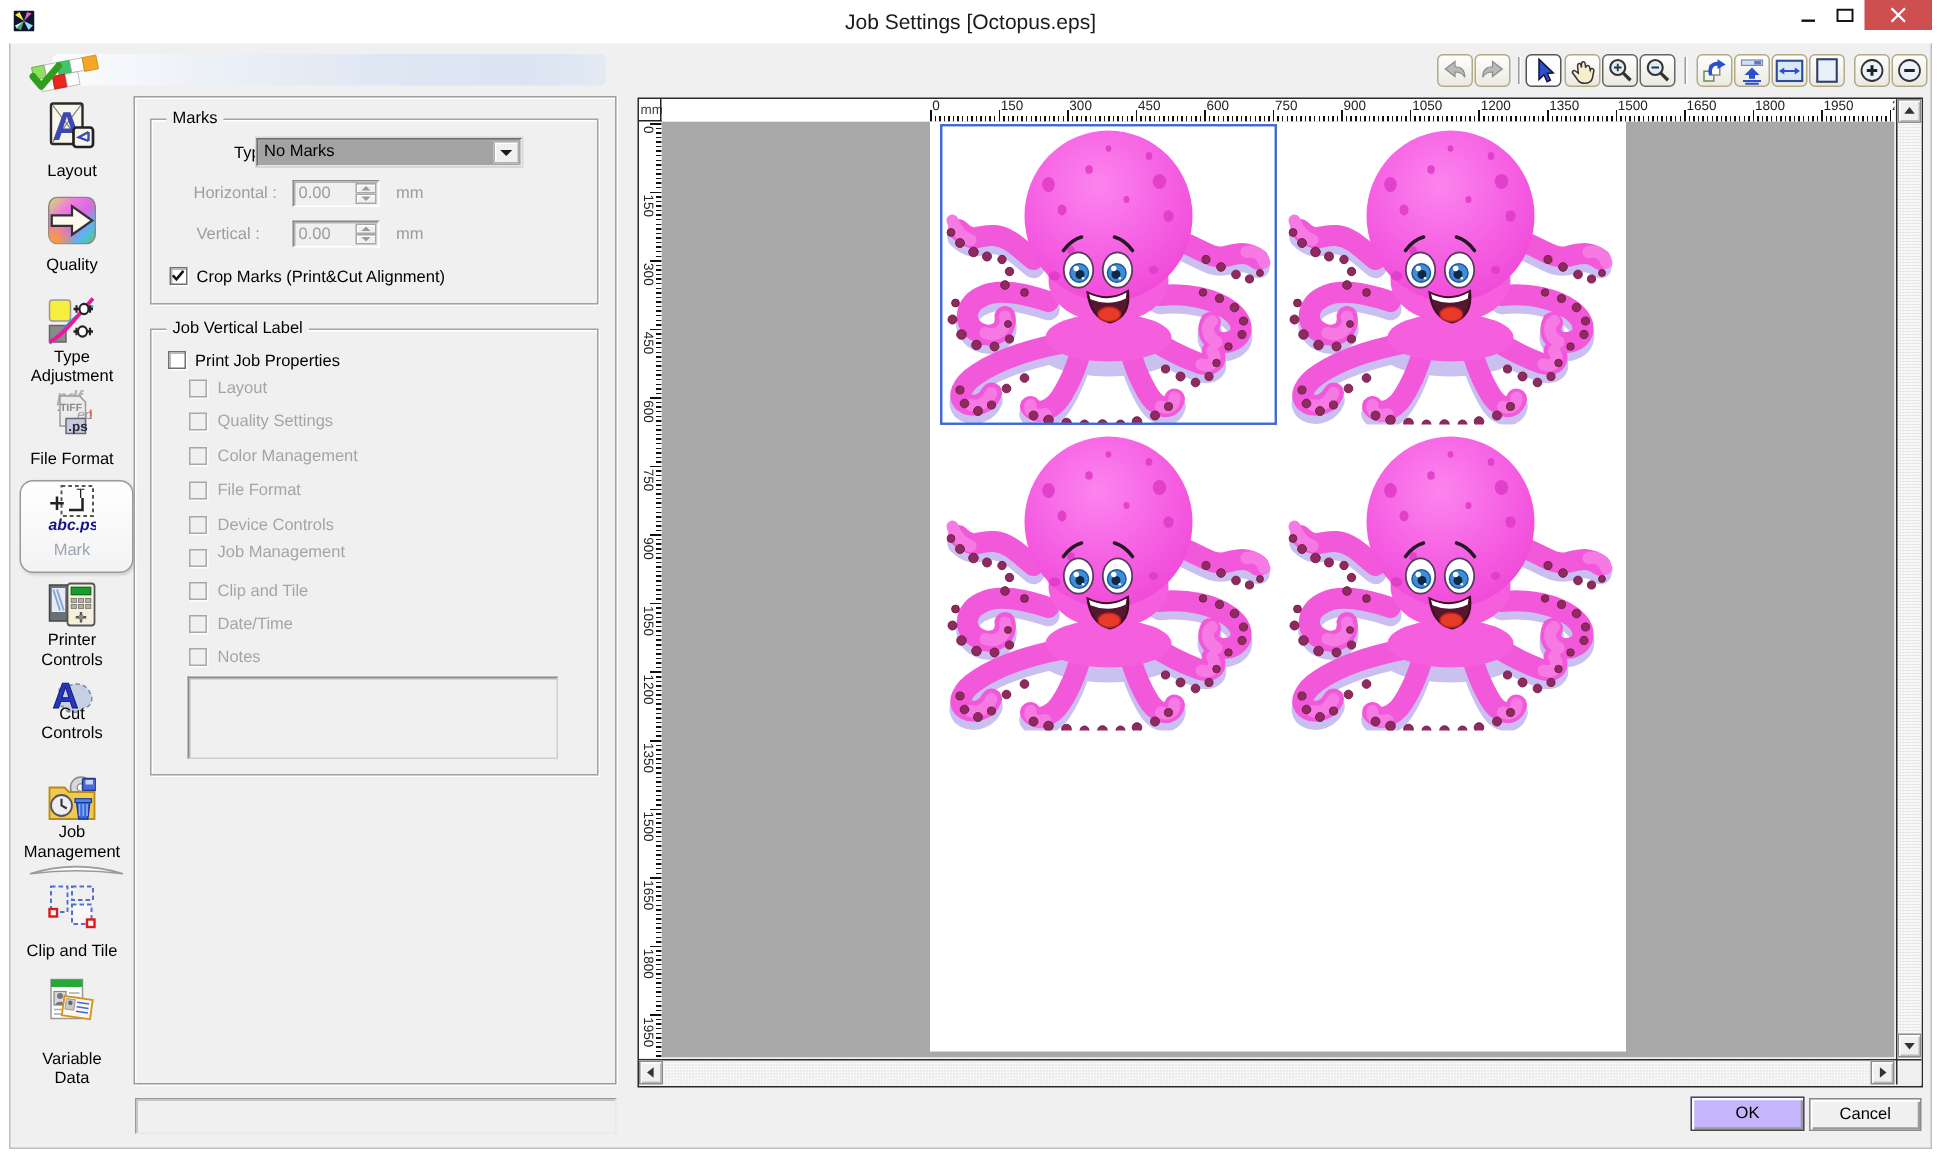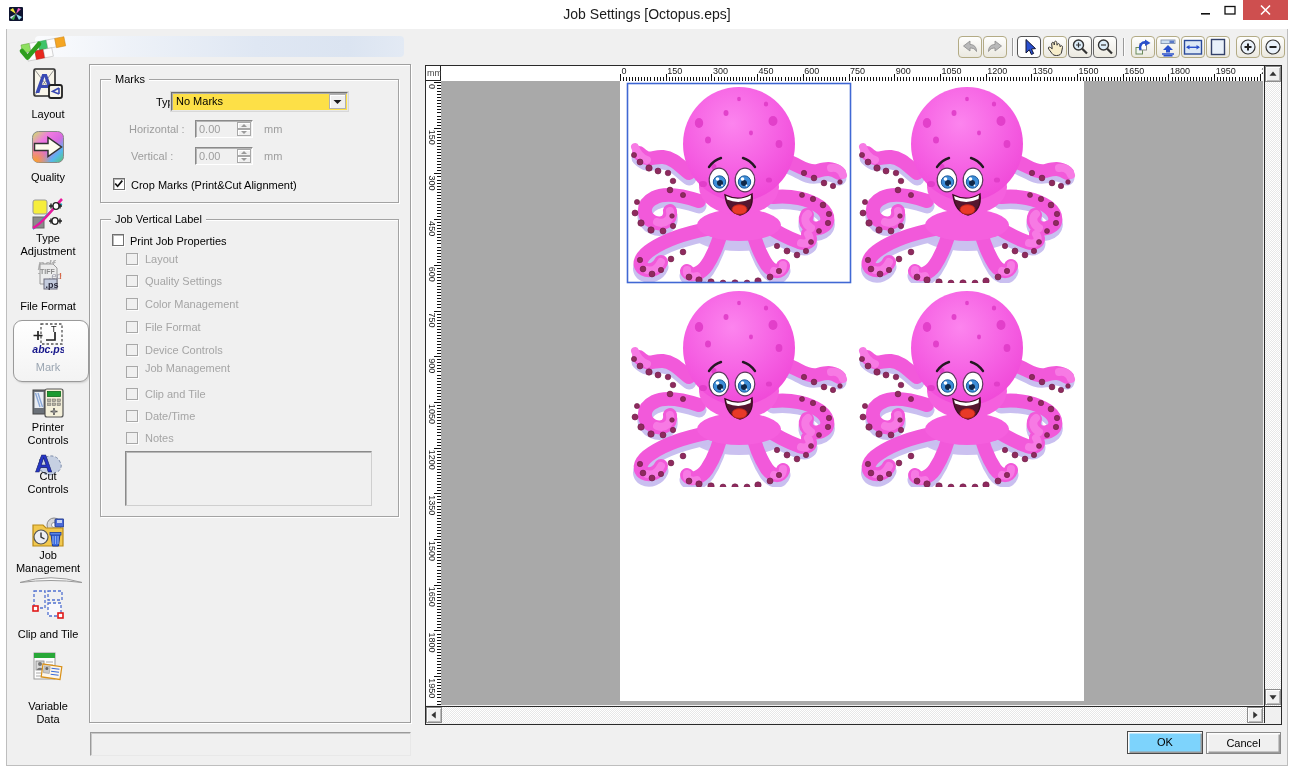--- a/index.html
+++ b/index.html
@@ -297,21 +297,21 @@
   </div>
 <div class="sidlab" style="left:3px;top:688px;color:#000;margin-top:12px;">
     <div>Variable</div>
     <div>Data</div>
   </div>
 <div class="abs" style="left:89px;top:64px;width:322px;height:659px;border:1px solid #9f9f9f;box-shadow:inset 1px 1px 0 #fff,1px 1px 0 #fff;"></div>
 <div class="gb" style="left:100px;top:79px;width:299px;height:124px;">
     <span class="gblab" style="left:10px;">Marks</span>
   </div>
 <div class="lab" style="left:109px;top:96px;margin-left:47px;">Type :</div>
-<div class="abs" style="left:171px;top:92px;width:177px;height:19px;background:#fde047;border:1px solid #707070;border-color:#707070 #e8e8e8 #e8e8e8 #707070;box-shadow:inset 1px 1px 0 #aaa, 0 0 0 1px #d8d8d8;">
+<div class="abs" style="left:171px;top:92px;width:177px;height:19px;background:#a3a3a3;border:1px solid #707070;border-color:#707070 #e8e8e8 #e8e8e8 #707070;box-shadow:inset 1px 1px 0 #aaa, 0 0 0 1px #d8d8d8;">
     <div class="abs" style="left:4px;top:2px;font-size:11px;color:#000;">No Marks</div>
     <div class="abs" style="right:1px;top:1px;width:17px;height:15px;background:#f0f0f0;border:1px solid #b0b0b0;box-shadow:inset 1px 1px 0 #fff;">
       <svg width="15" height="13" viewBox="0 0 15 13">
         <polygon points="3.5,5 11.5,5 7.5,9" fill="#1a1a1a"></polygon>
       </svg>
     </div>
   </div>
 <div class="glab" style="left:129px;top:123px;">Horizontal :</div>
 <div class="abs" style="left:195px;top:120px;width:58px;height:18px;background:#f0f0f0;border:1px solid #8a8a8a;border-color:#8a8a8a #fff #fff #8a8a8a;box-shadow:inset 1px 1px 0 #b4b4b4;">
     <div class="abs" style="left:3px;top:2px;font-size:11px;color:#9d9d9d;">0.00</div>
@@ -981,13 +981,13 @@
         <polygon points="10,4 10,12 5,8" fill="#333"></polygon>
       </svg>
     </div>
     <div class="sbtn" style="left:821px;top:641px;width:16px;height:16px;">
       <svg width="14" height="14" viewBox="0 0 16 16">
         <polygon points="6,4 6,12 11,8" fill="#333"></polygon>
       </svg>
     </div>
     <div class="abs" style="left:838px;top:640px;width:17px;height:17px;border-top:1px solid #2a2a2a;border-left:1px solid #2a2a2a;background:#f0f0f0;"></div>
   </div>
-<div class="abs" style="left:1127px;top:731px;width:76px;height:23px;background:#7dd3fc;border:1.6px solid #4a4a4a;box-shadow:inset 1.5px 1.5px 0 #fdfdfd, inset -1.5px -1.5px 0 #9a9a9a;font-size:11px;text-align:center;line-height:21px;color:#000;">OK</div>
+<div class="abs" style="left:1127px;top:731px;width:76px;height:23px;background:#c4b5fd;border:1.6px solid #4a4a4a;box-shadow:inset 1.5px 1.5px 0 #fdfdfd, inset -1.5px -1.5px 0 #9a9a9a;font-size:11px;text-align:center;line-height:21px;color:#000;">OK</div>
 <div class="abs" style="left:1206px;top:732px;width:75px;height:22px;background:#f0f0f0;border:1px solid #8a8a8a;box-shadow:inset 1.5px 1.5px 0 #fdfdfd, inset -1.5px -1.5px 0 #9a9a9a;font-size:11px;text-align:center;line-height:20px;color:#000;">Cancel</div>
 </body></html>

